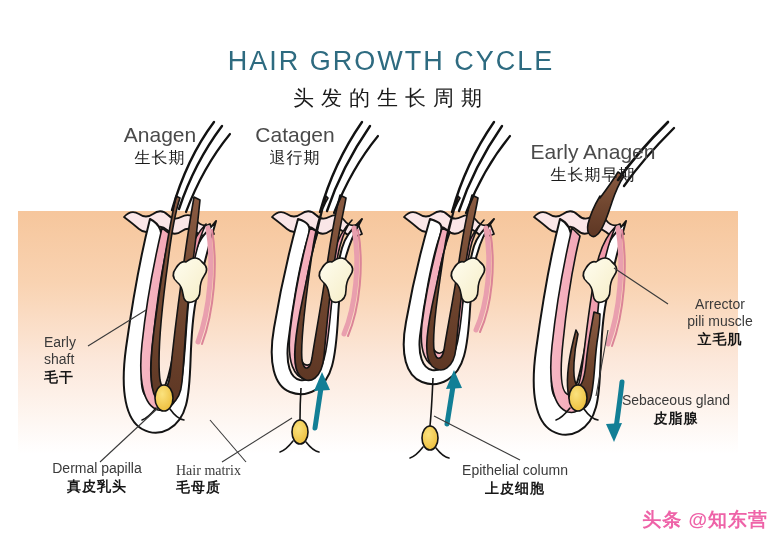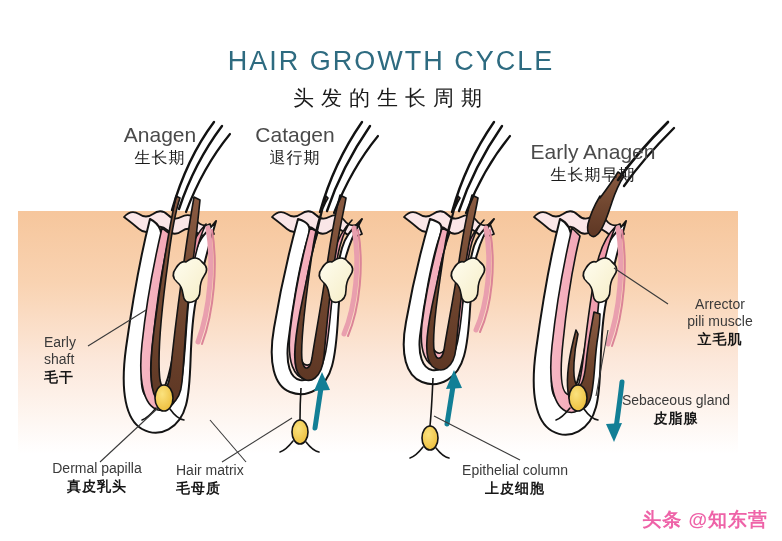--- a/index.html
+++ b/index.html
@@ -347,21 +347,21 @@
     <div class="en">Early</div>
     <div class="en">shaft</div>
     <div class="cn">毛干</div>
   </div>
 
   <div class="callout ctr" style="left:22px;top:460px;width:150px;">
     <div class="en">Dermal papilla</div>
     <div class="cn">真皮乳头</div>
   </div>
 
-  <div class="callout lft" style="left:176px;top:462px;">
+  <div class="callout lft" style="left:176px;top:462px;font-family:Liberation Serif, serif;">
     <div class="en">Hair matrix</div>
     <div class="cn">毛母质</div>
   </div>
 
   <div class="callout ctr" style="left:430px;top:462px;width:170px;">
     <div class="en">Epithelial column</div>
     <div class="cn">上皮细胞</div>
   </div>
 
   <div class="callout ctr" style="left:664px;top:296px;width:112px;">

